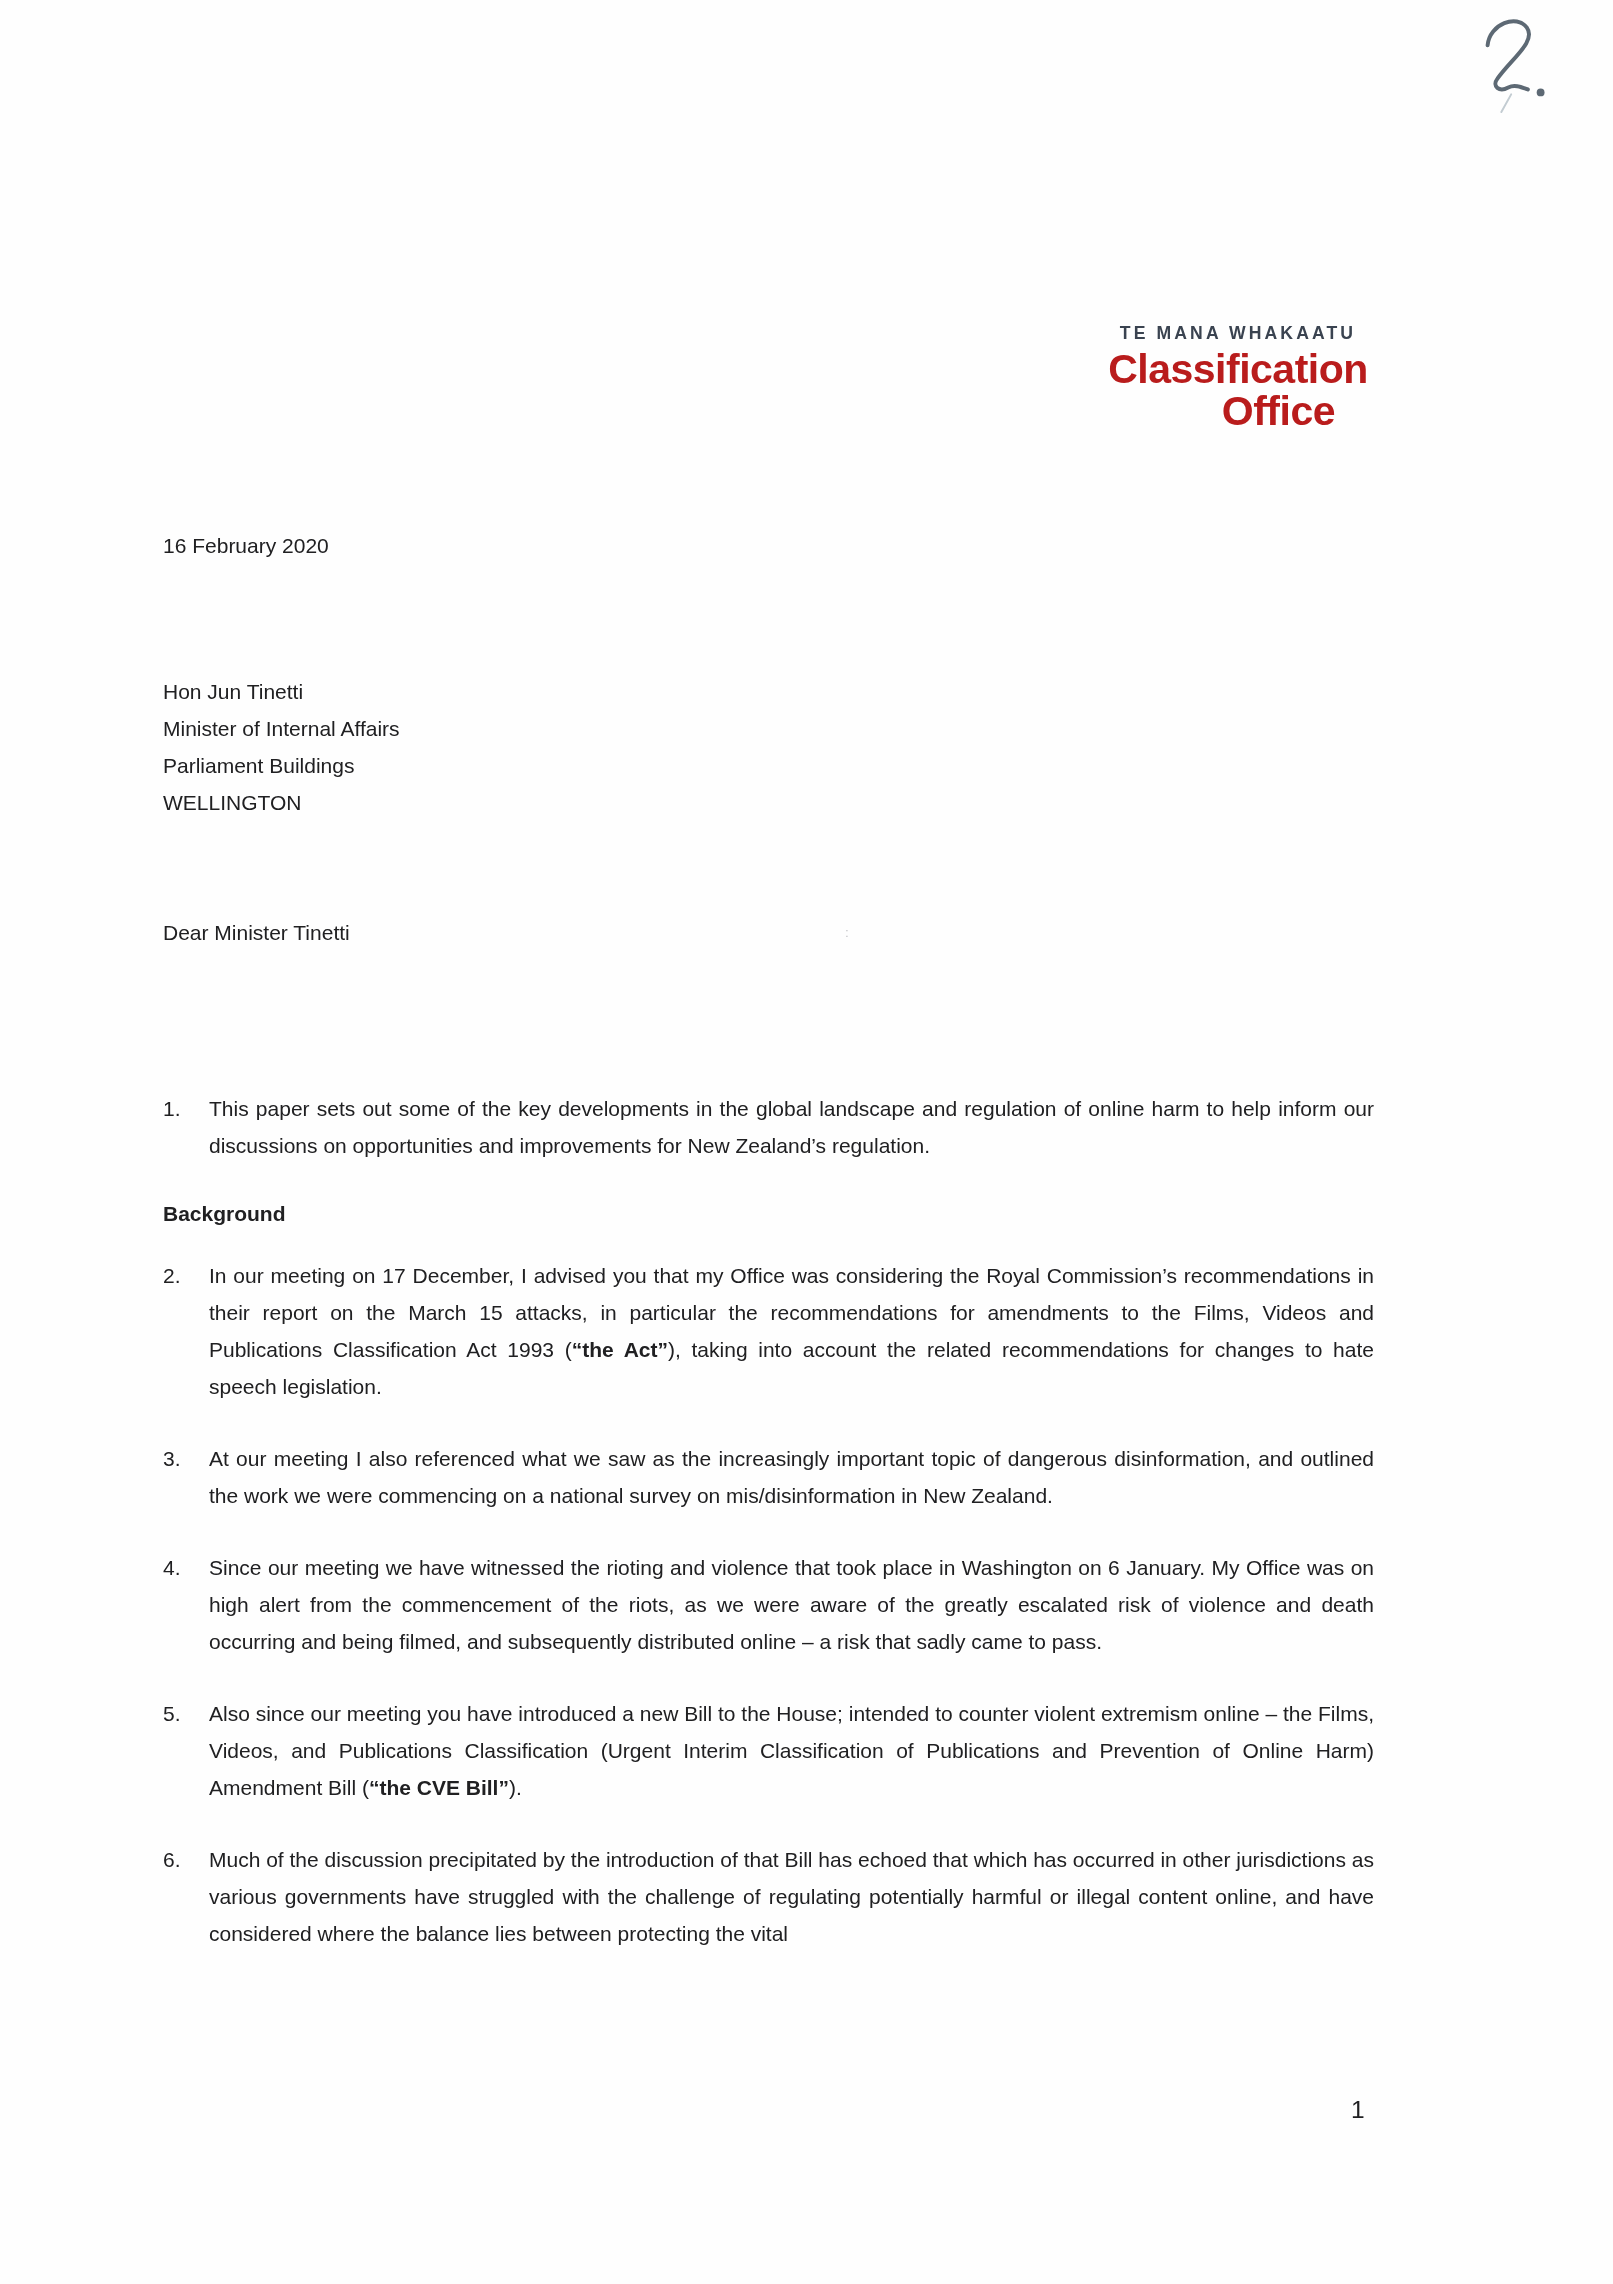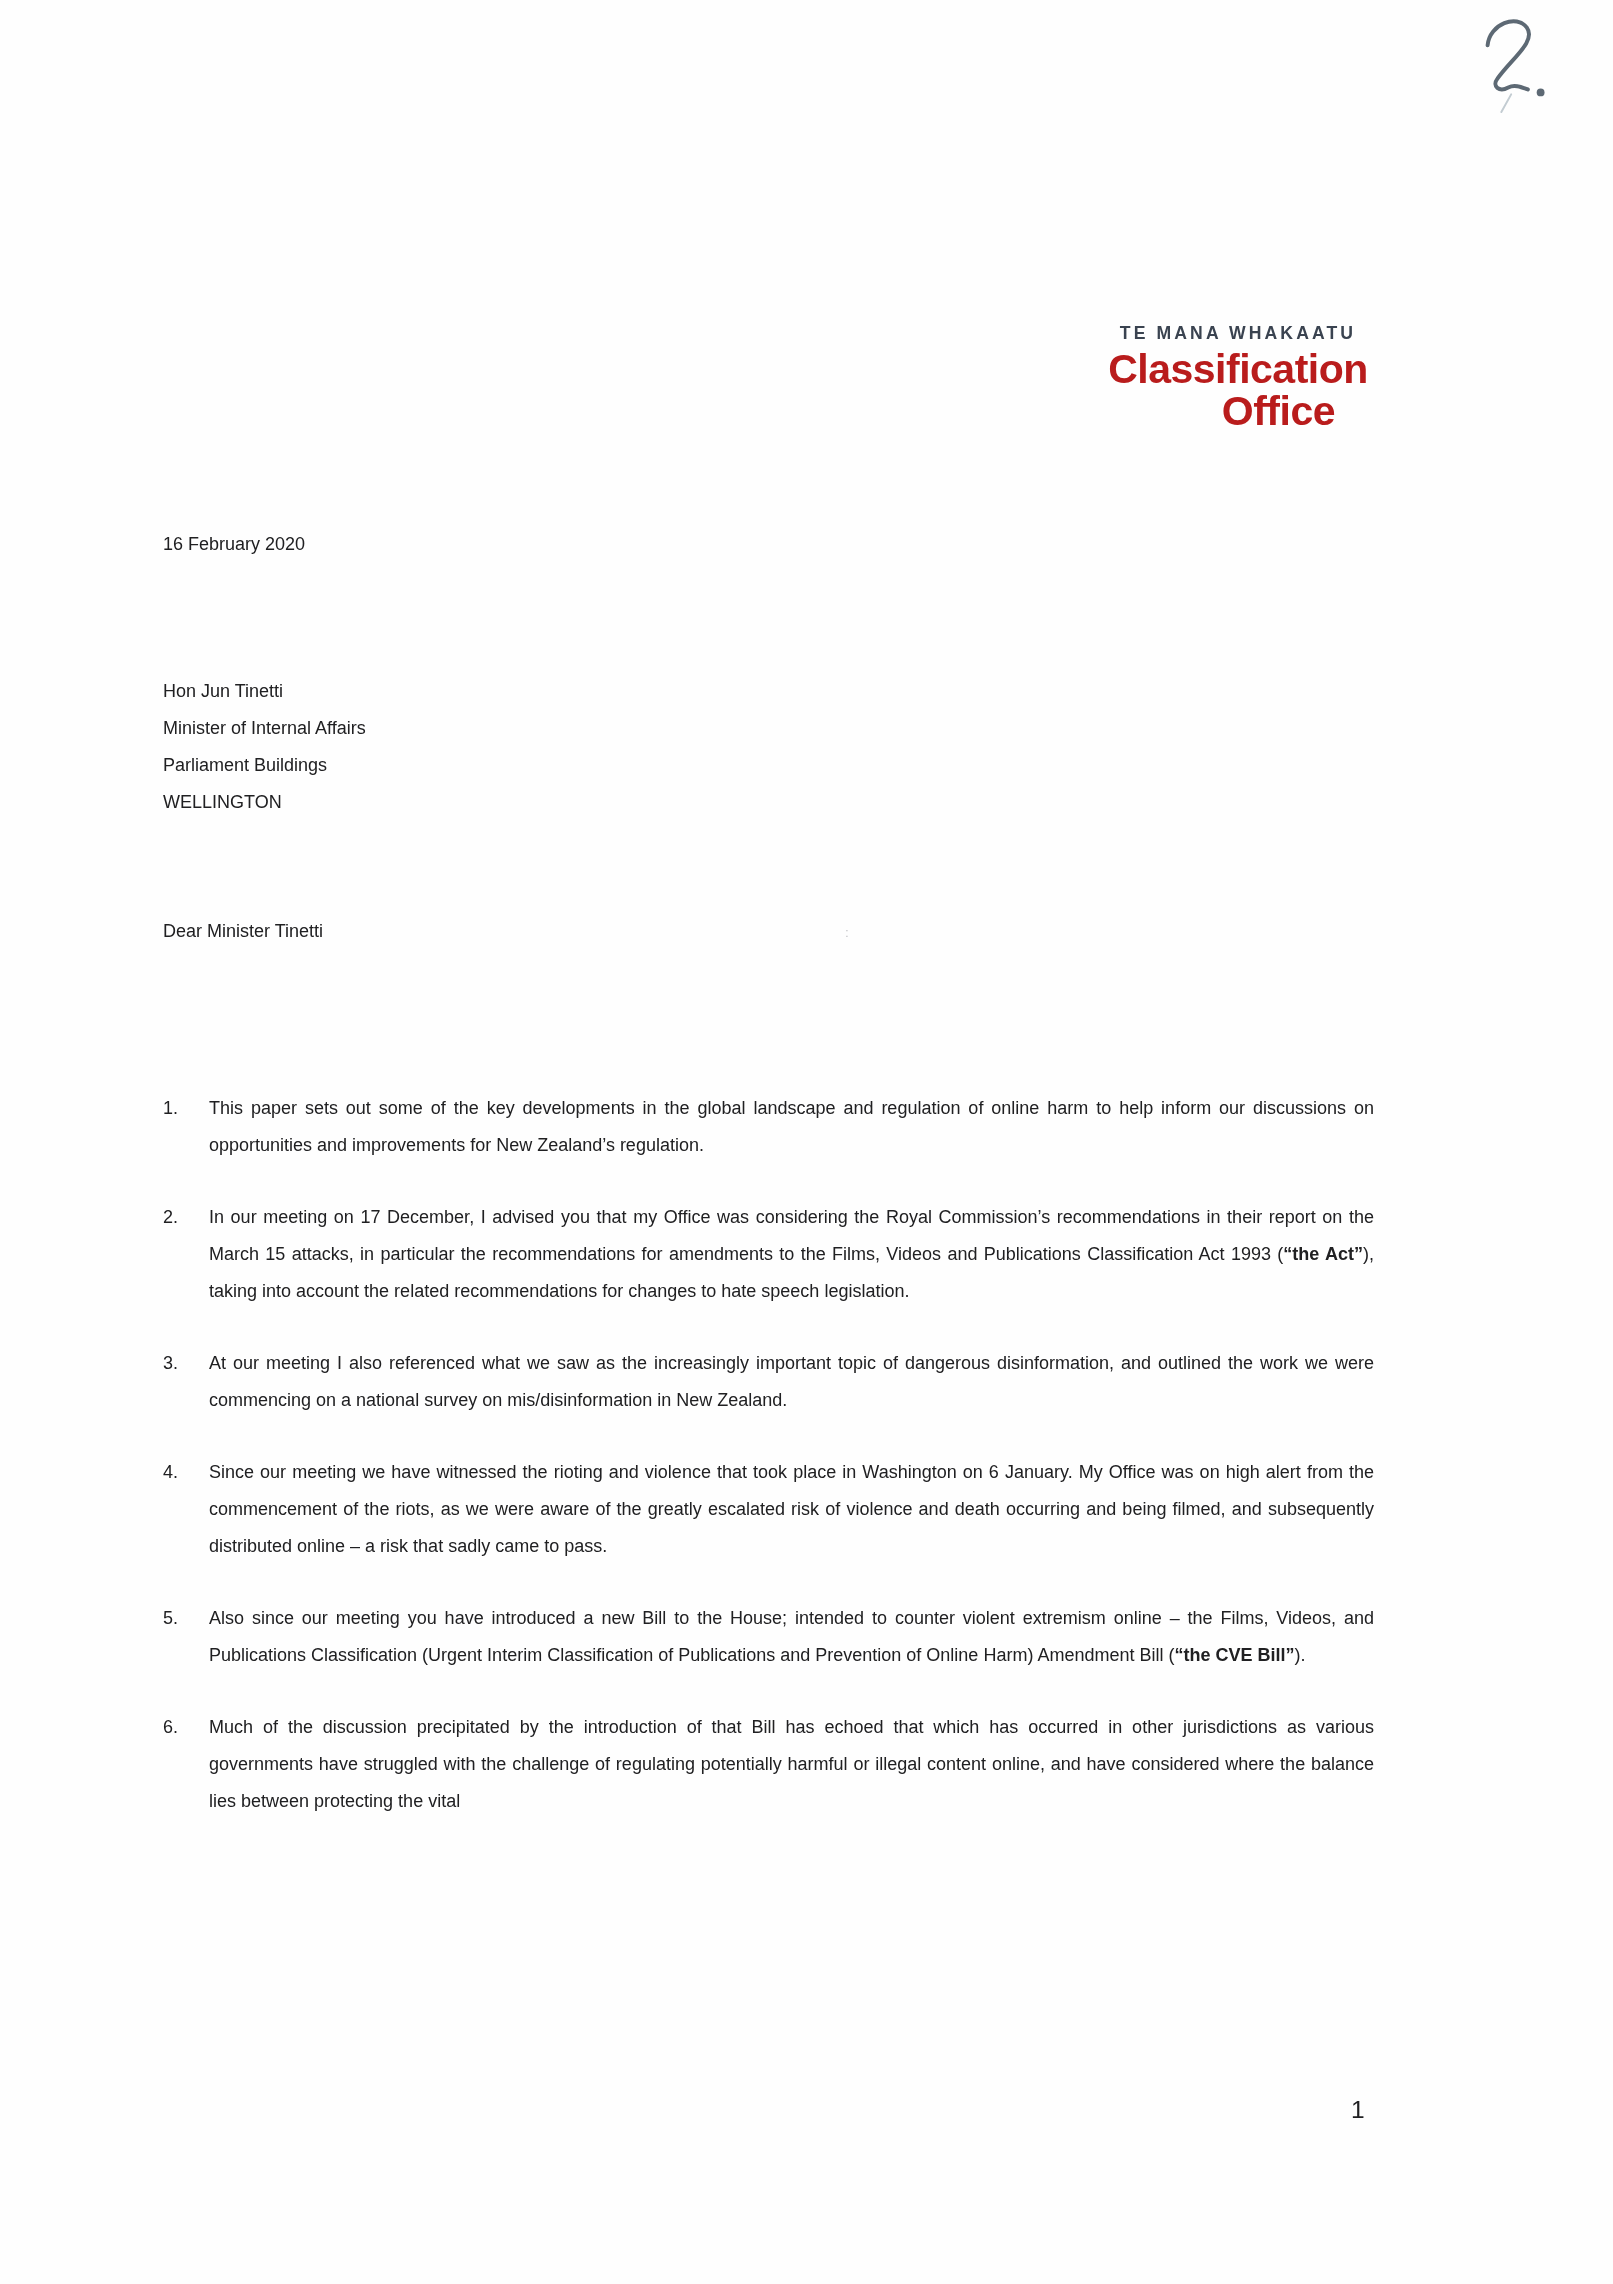--- a/index.html
+++ b/index.html
@@ -60,21 +60,21 @@
     margin-top: 3.9px;
     font-size: 41px;
     line-height: 42px;
     font-weight: 700;
     letter-spacing: -0.5px;
     color: #2d4e74;
   }
   .logo-name-line2 { margin-right: 45px; text-align: right; }
 
   
-  .txt { font-size: 18px; }
+  .txt { font-size: 21px; }
   .date-line { position: absolute; top: 534px; left: 163px; }
   .recipient { position: absolute; top: 673px; left: 163px; line-height: 37px; }
   .salutation { position: absolute; top: 921px; left: 163px; }
   .scan-artifact {
     position: absolute; top: 925px; left: 845px;
     font-size: 13.7px; color: #c6c6ca;
   }
   .subject {
     position: absolute; top: 1027px; left: 163px;
     width: 1215px; font-weight: 700;
@@ -141,20 +141,21 @@
     <div>Parliament Buildings</div>
     <div>WELLINGTON</div>
   </div>
 
   <div class="txt salutation">Dear Minister Tinetti</div>
   <div class="scan-artifact">:</div>
 
 
   <div class="txt sections" id="sections">
       <div class="para"><span class="para-num">1.</span><span class="para-text"><span>This paper sets out some of the key developments in the global landscape and regulation of online harm to help inform our discussions on opportunities and improvements for New Zealand’s regulation.</span></span></div>
+      <div class="section-heading">Background</div>
       <div class="para"><span class="para-num">2.</span><span class="para-text"><span>In our meeting on 17 December, I advised you that my Office was considering the Royal Commission’s recommendations in their report on the March 15 attacks, in particular the recommendations for amendments to the Films, Videos and Publications Classification Act 1993 (</span><b>“the Act”</b><span>), taking into account the related recommendations for changes to hate speech legislation.</span></span></div>
       <div class="para"><span class="para-num">3.</span><span class="para-text"><span>At our meeting I also referenced what we saw as the increasingly important topic of dangerous disinformation, and outlined the work we were commencing on a national survey on mis/disinformation in New Zealand.</span></span></div>
       <div class="para"><span class="para-num">4.</span><span class="para-text"><span>Since our meeting we have witnessed the rioting and violence that took place in Washington on 6 January. My Office was on high alert from the commencement of the riots, as we were aware of the greatly escalated risk of violence and death occurring and being filmed, and subsequently distributed online – a risk that sadly came to pass.</span></span></div>
       <div class="para"><span class="para-num">5.</span><span class="para-text"><span>Also since our meeting you have introduced a new Bill to the House; intended to counter violent extremism online – the Films, Videos, and Publications Classification (Urgent Interim Classification of Publications and Prevention of Online Harm) Amendment Bill (</span><b>“the CVE Bill”</b><span>).</span></span></div>
       <div class="para"><span class="para-num">6.</span><span class="para-text"><span>Much of the discussion precipitated by the introduction of that Bill has echoed that which has occurred in other jurisdictions as various governments have struggled with the challenge of regulating potentially harmful or illegal content online, and have considered where the balance lies between protecting the vital</span></span></div>
     </div>
 
   <div class="page-number">1</div>
 
 </div>

